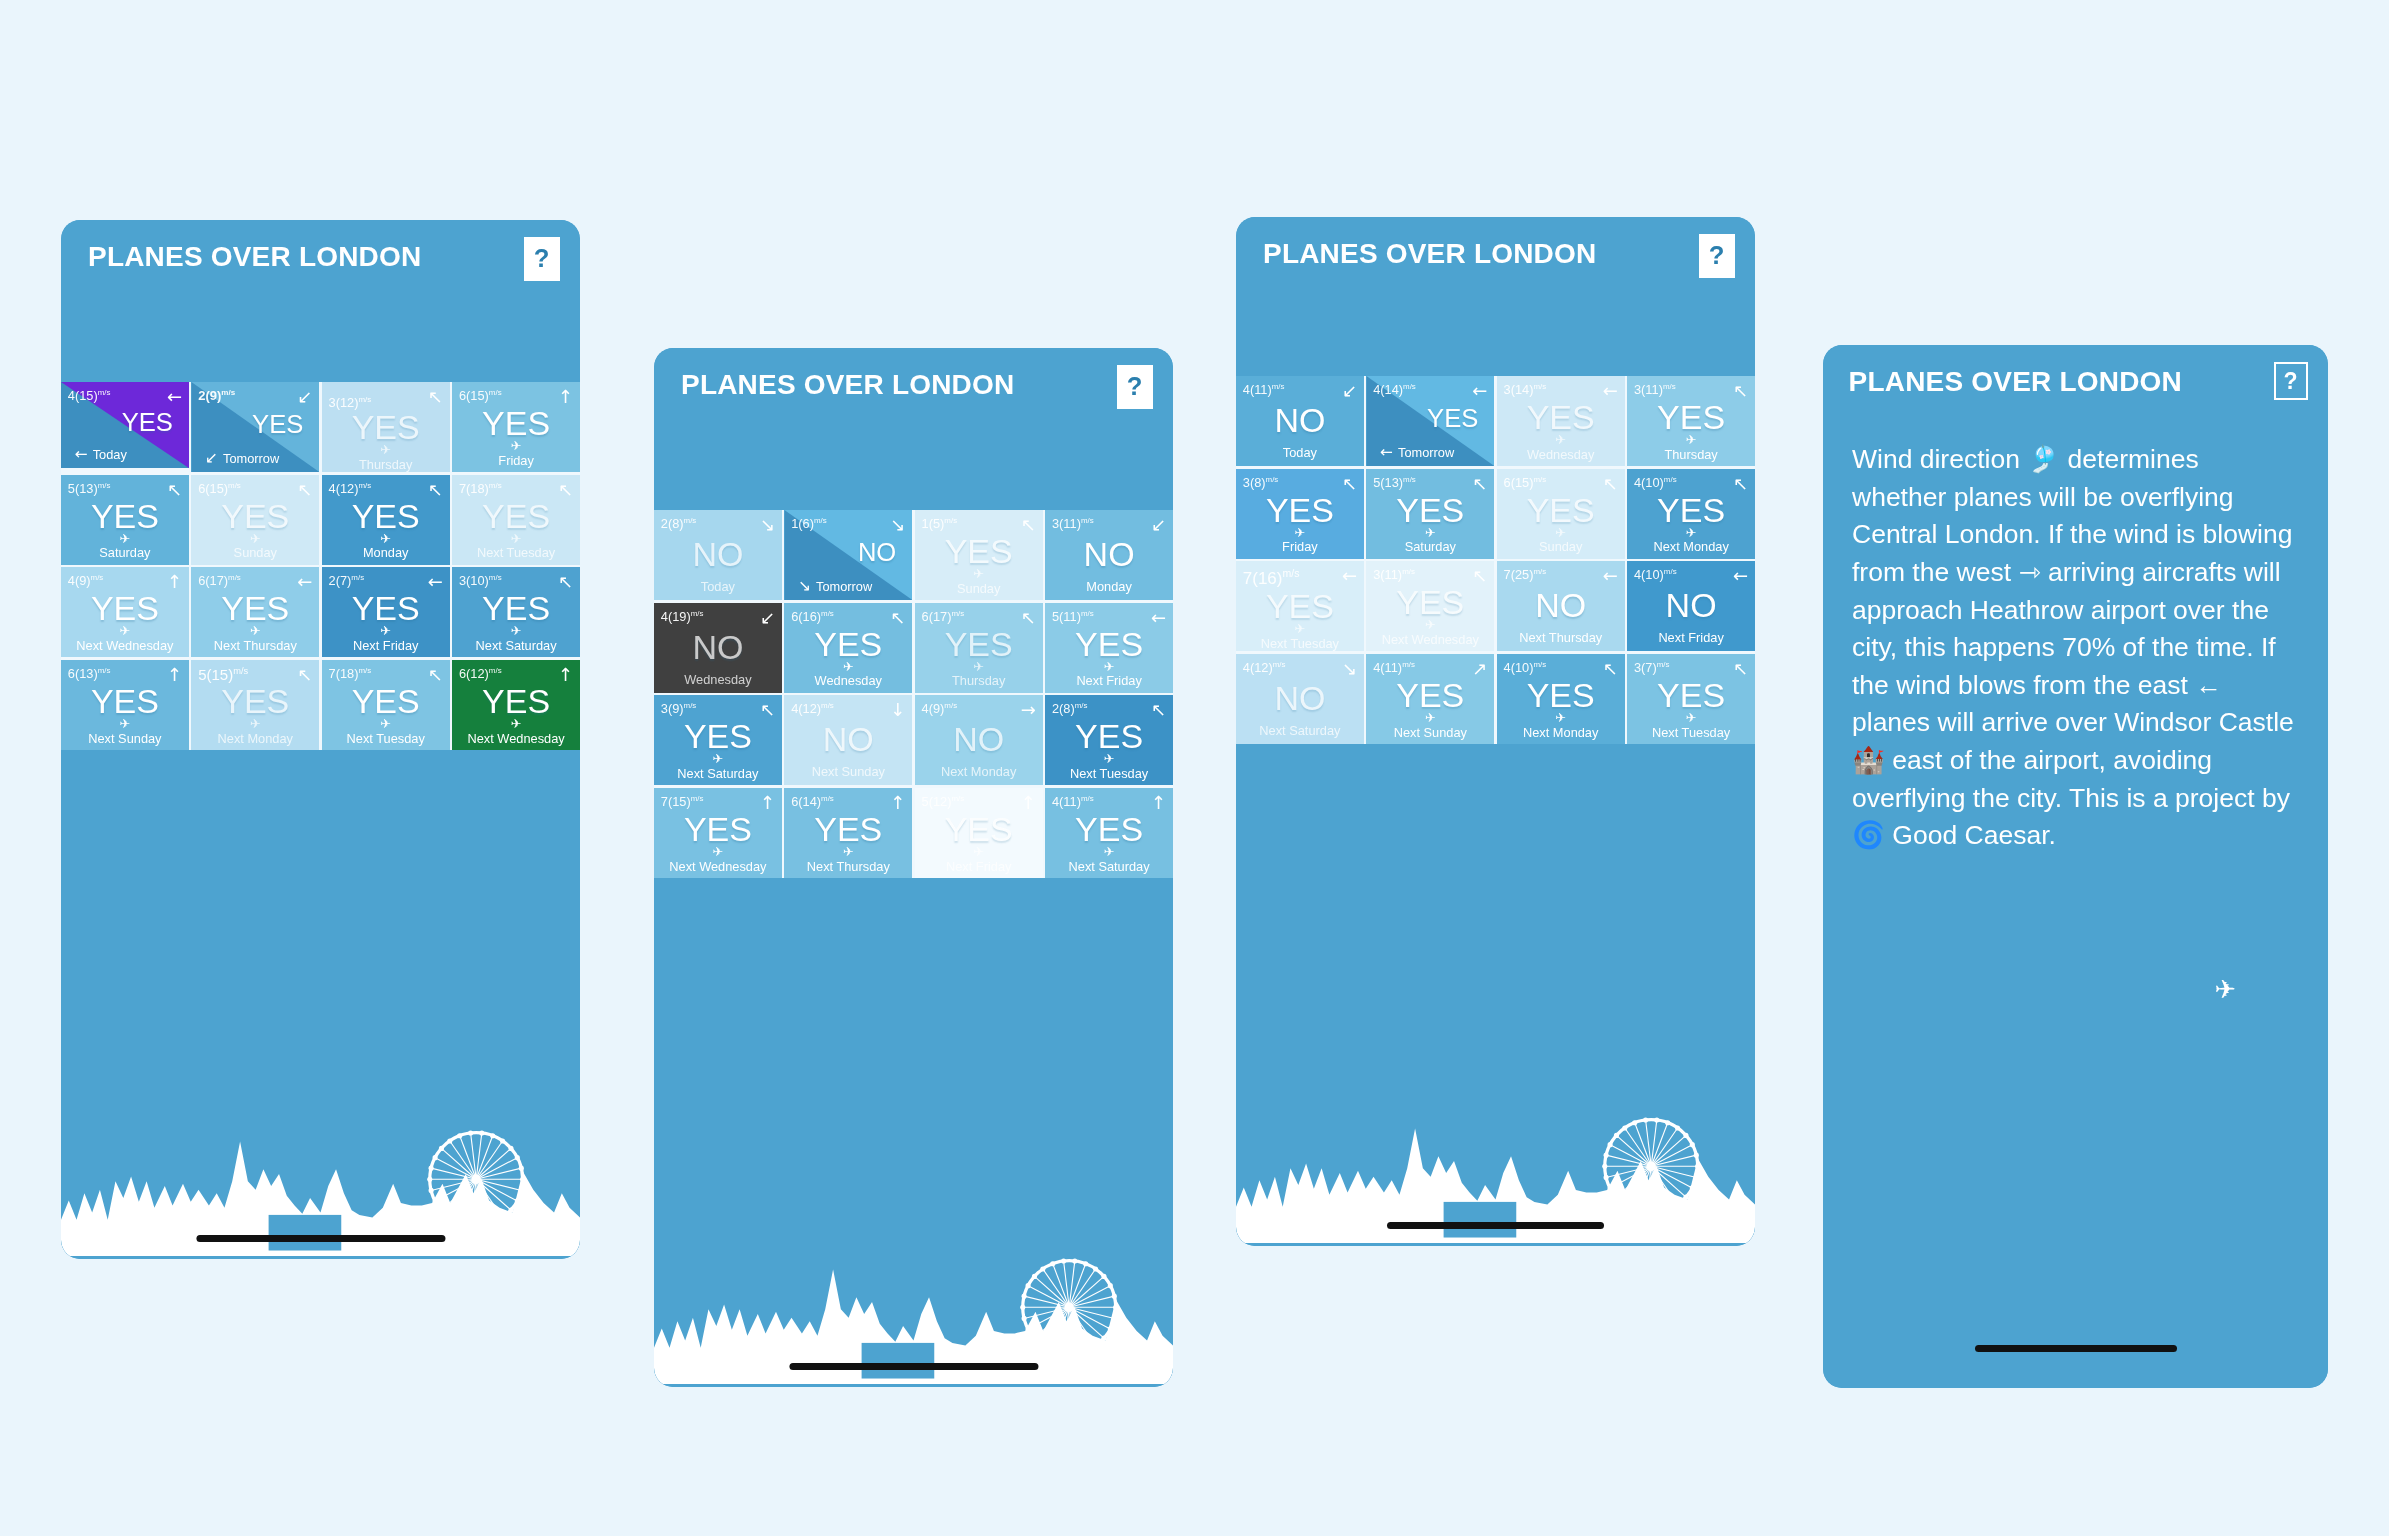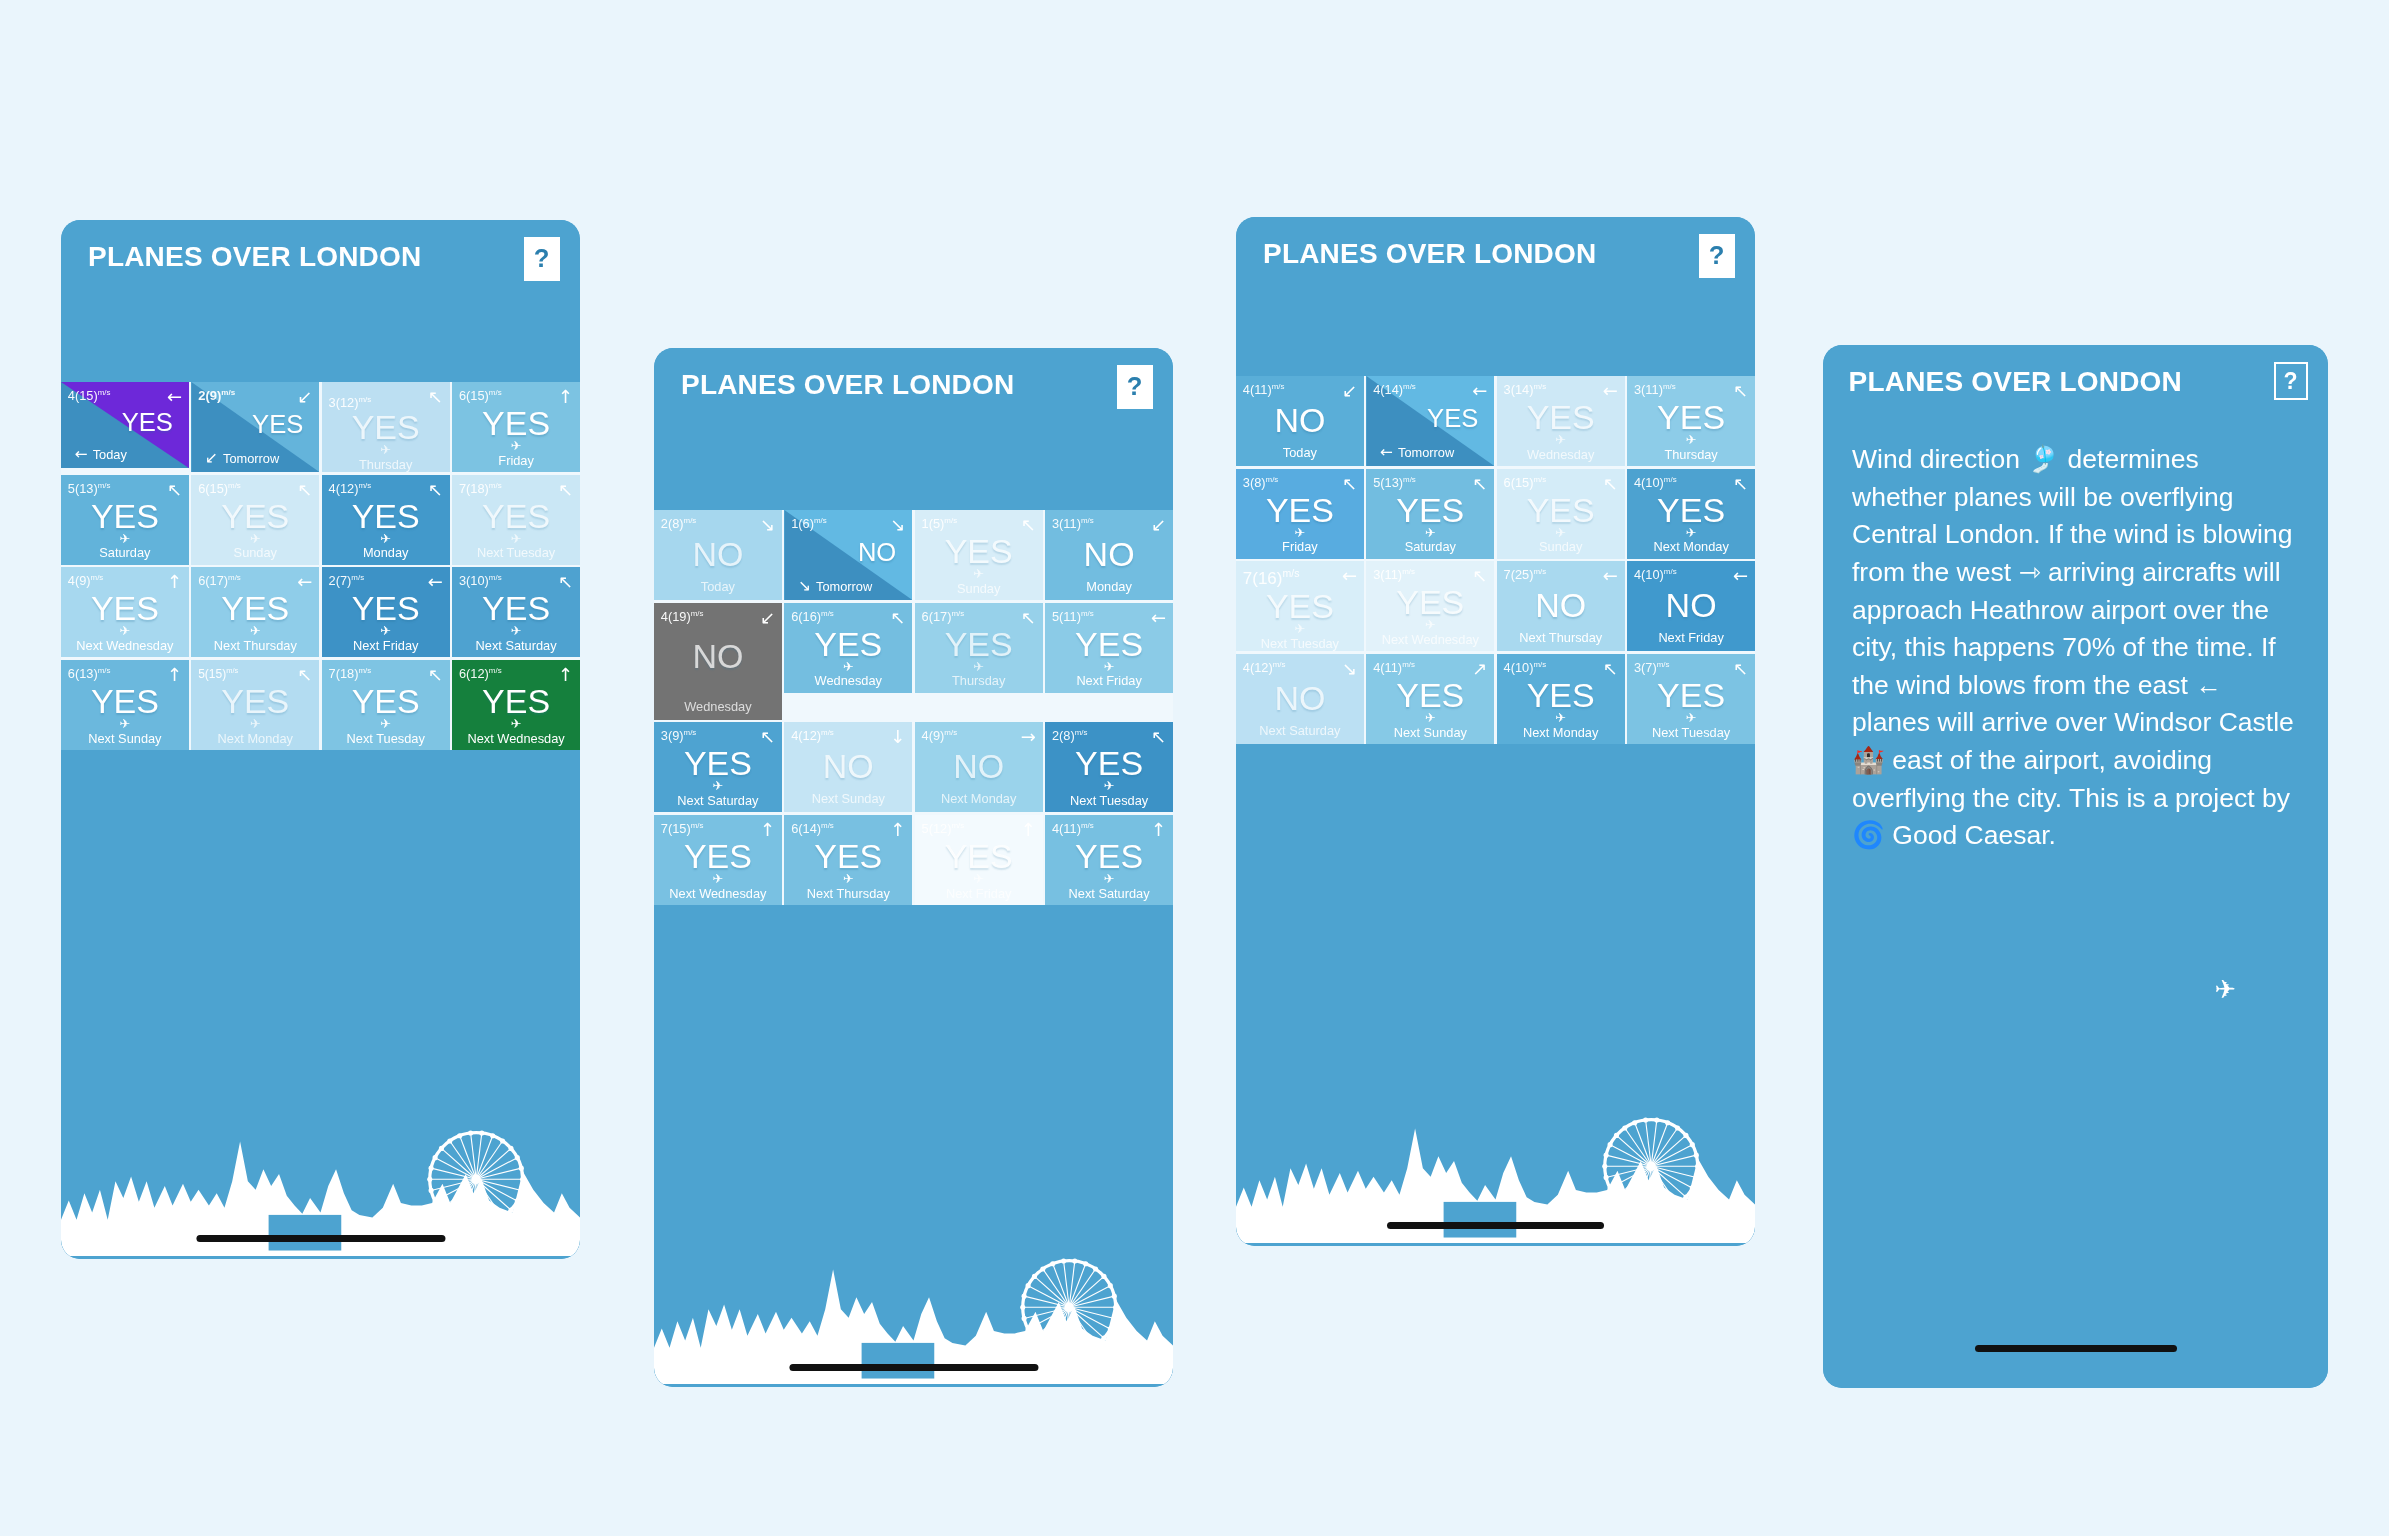--- a/index.html
+++ b/index.html
@@ -310,21 +310,21 @@
             <span class="arrow" style="font-size:18px;">↑</span>
           </div>
           <div class="verdict" style="font-size:34px;opacity:1;">YES</div>
           <div class="plane-ico" style="font-size:12.8px;opacity:1;">✈</div>
           <div class="bottom">
             <span class="daylbl" style="font-size:12.8px;opacity:1;">Next Sunday</span>
           </div>
         </div>
         <div class="cell" style="background: rgb(179, 220, 241); height: 90px; padding: 6px 6.8px;">
           <div class="top">
-            <span class="wind" style="font-size:12px;">5(15)<sup>m/s</sup></span>
+            <span class="wind" style="font-size:15px;">5(15)<sup>m/s</sup></span>
             <span class="arrow" style="font-size:18px;">↖</span>
           </div>
           <div class="verdict" style="font-size:34px;opacity:0.72;">YES</div>
           <div class="plane-ico" style="font-size:12.8px;opacity:0.72;">✈</div>
           <div class="bottom">
             <span class="daylbl" style="font-size:12.8px;opacity:0.75;">Next Monday</span>
           </div>
         </div>
         <div class="cell" style="background: rgb(126, 196, 227); height: 90px; padding: 6px 6.8px;">
           <div class="top">
@@ -456,21 +456,21 @@
           <div class="top">
             <span class="wind" style="font-size:12.8px;">3(11)<sup>m/s</sup></span>
             <span class="arrow" style="font-size:18px;">↙</span>
           </div>
           <div class="verdict" style="font-size:34px;opacity:1;">NO</div>
           <div style="height:1.7px"></div>
           <div class="bottom">
             <span class="daylbl" style="font-size:12.8px;opacity:1;">Monday</span>
           </div>
         </div>
-        <div class="cell" style="background: #737373; height: 117px; padding: 6px 6.8px;">
+        <div class="cell" style="background: #404040; height: 90px; padding: 6px 6.8px;">
           <div class="top">
             <span class="wind" style="font-size:12.8px;">4(19)<sup>m/s</sup></span>
             <span class="arrow" style="font-size:18px;">↙</span>
           </div>
           <div class="verdict" style="font-size:34px;opacity:0.72;">NO</div>
           <div style="height:1.7px"></div>
           <div class="bottom">
             <span class="daylbl" style="font-size:12.8px;opacity:0.75;">Wednesday</span>
           </div>
         </div>

